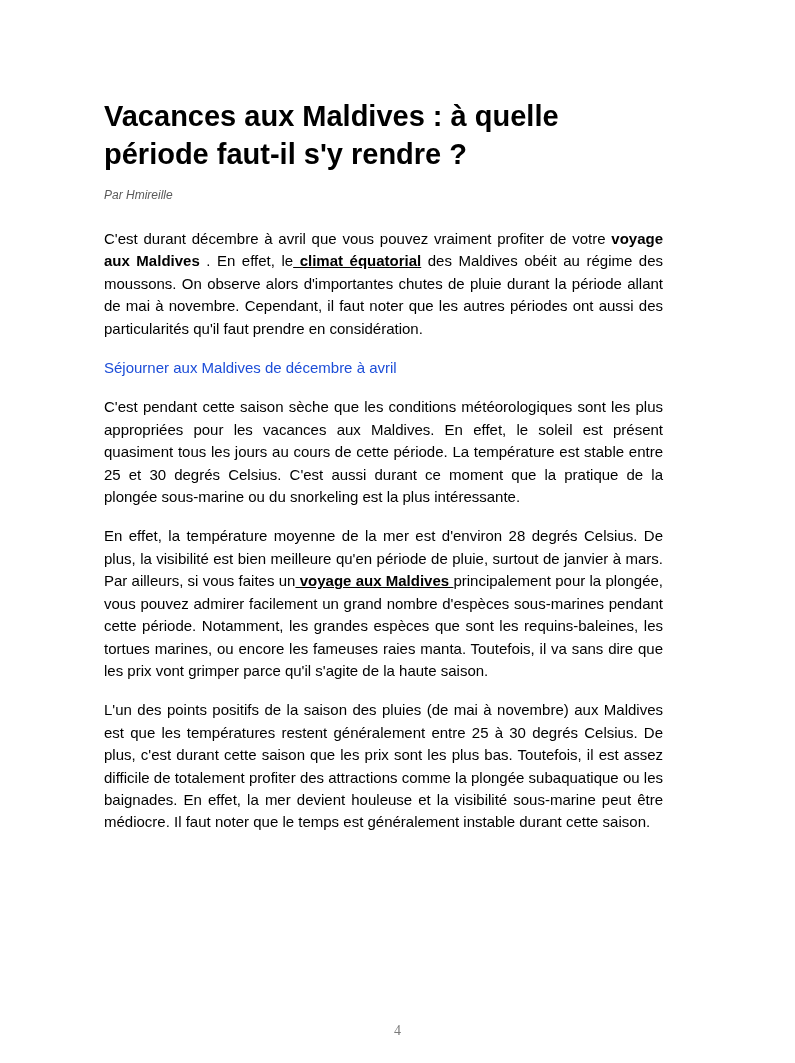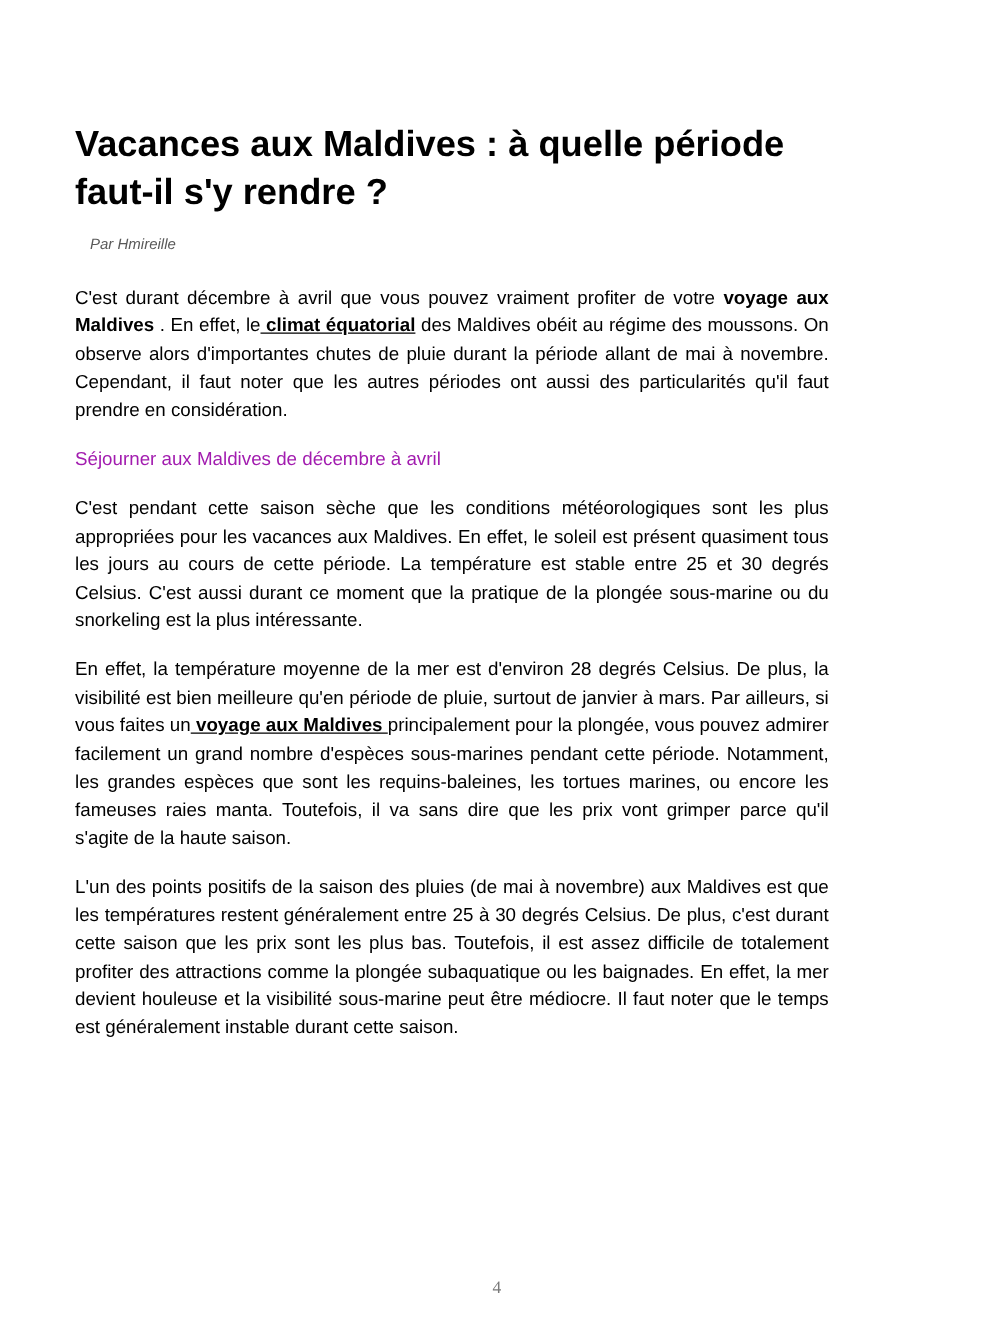--- a/index.html
+++ b/index.html
@@ -5,47 +5,47 @@
   html, body { margin: 0; padding: 0; }
   body {
     width: 795px;
     height: 1063px;
     background: #ffffff;
     font-family: "Liberation Sans", sans-serif;
     position: relative;
     overflow: hidden;
   }
   .page-content {
-    padding: 97px 132px 0 60px;
+    padding: 97px 132px 0 104px;
   }
   .doc-title {
     font-size: 29px;
     line-height: 38px;
     font-weight: bold;
     color: #000000;
     margin: 0 0 15px 0;
   }
   .byline {
     font-style: italic;
     font-size: 12px;
     line-height: 15px;
     color: #595959;
-    margin: 0 0 25px 12px;
+    margin: 0 0 25px 0;
   }
   .body-paragraph {
     font-size: 15px;
     line-height: 22.4px;
     color: #000000;
     text-align: justify;
     margin: 0 0 17px 0;
   }
   .section-heading {
     font-size: 15px;
     line-height: 22.4px;
-    color: #a21caf;
+    color: #1d4ed8;
     font-weight: normal;
     text-align: left;
     margin: 0 0 17px 0;
   }
   .run-bold { font-weight: bold; margin-top: 31px; }
   .run-italic { font-style: italic; }
   .run-underline { text-decoration: underline; font-weight: bold; }
   .page-footer {
     position: absolute;
     bottom: 24px;

